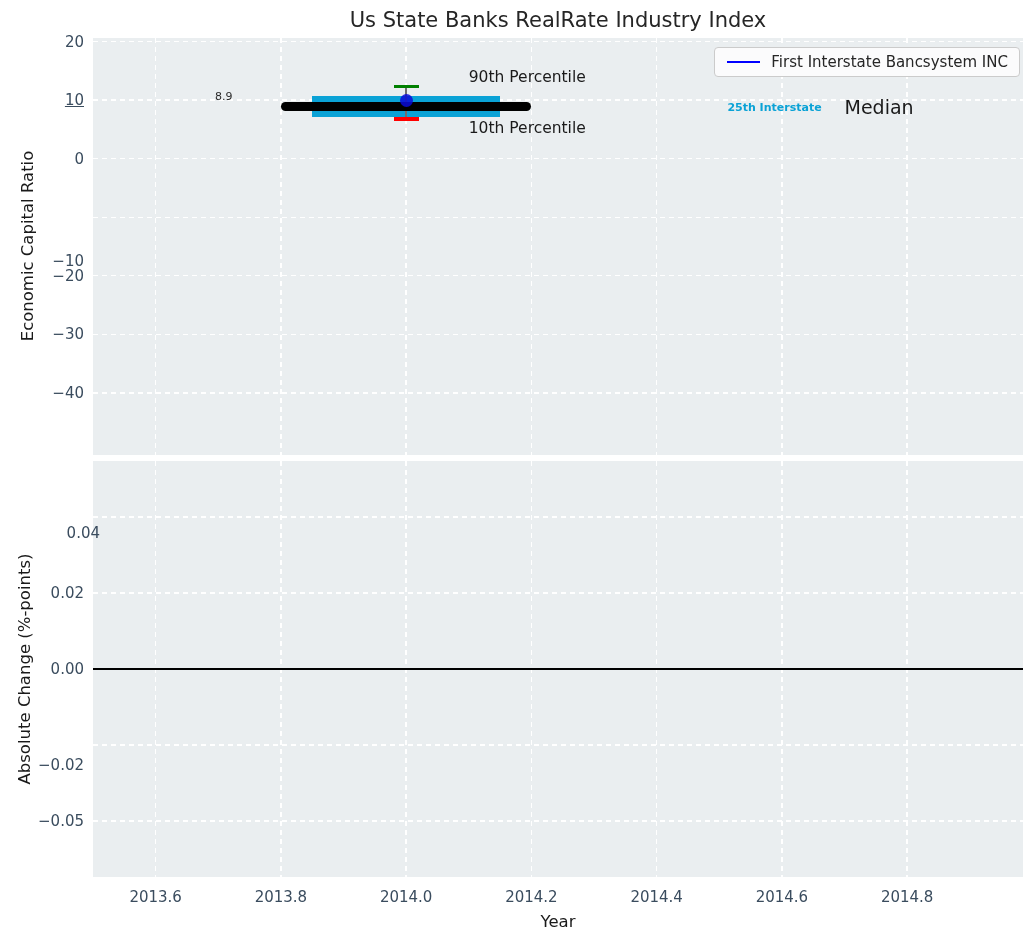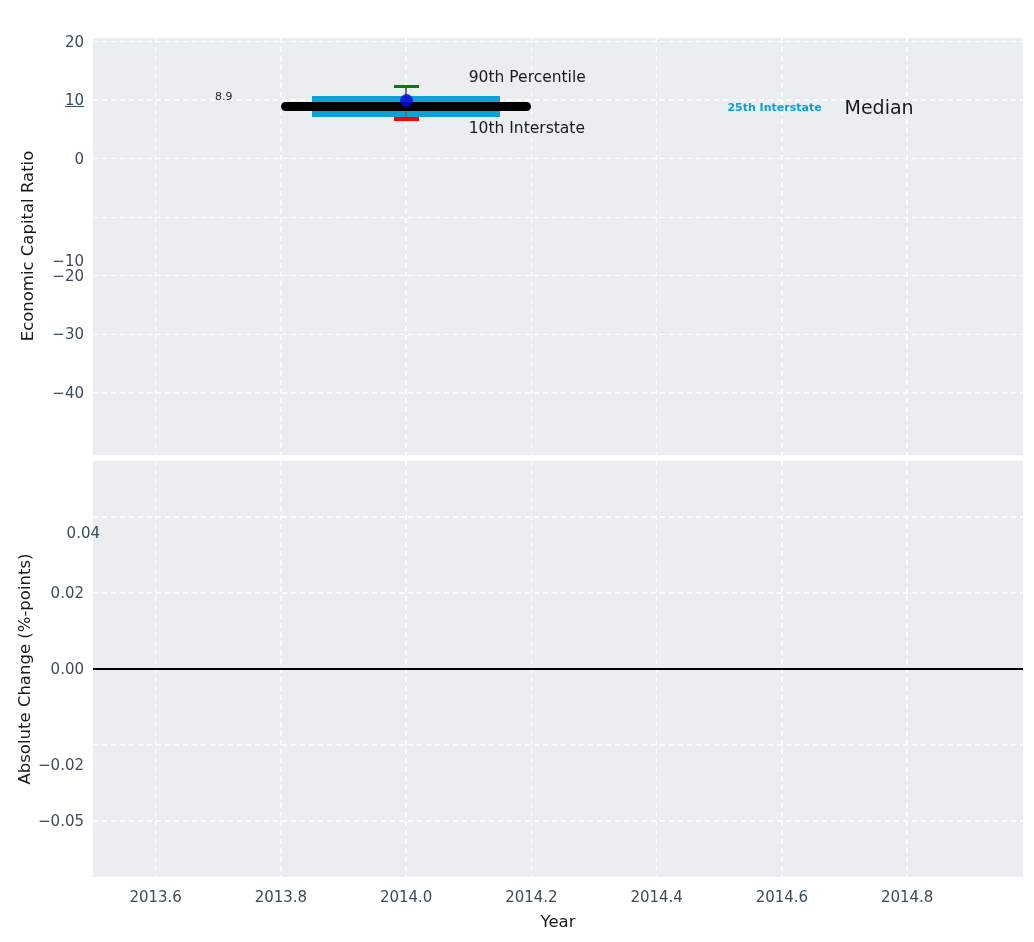--- a/index.html
+++ b/index.html
@@ -42,22 +42,27 @@
     background: #fbfbfc; border: 1px solid #cbcbcb; border-radius: 4px;
     z-index: 30;
   }
   .legend-line { width: 33px; height: 2.6px; background: #0000ff; flex: none; }
   .legend-text { font-size: 15px; color: #262626; white-space: nowrap; }
 </style>
 </head>
 <body>
 
 <div class="figure">
+  <div class="chart-title">Us State Banks RealRate Industry Index</div>
 
   <div class="panel" id="top-panel">
+    <div class="legend-box">
+      <span class="legend-line"></span>
+      <span class="legend-text">First Interstate Bancsystem INC</span>
+    </div>
   <div class="grid-v" style="left: 61.9263px;"></div>
       <div class="grid-v" style="left: 187.179px;"></div>
       <div class="grid-v" style="left: 312.431px;"></div>
       <div class="grid-v" style="left: 437.684px;"></div>
       <div class="grid-v" style="left: 562.936px;"></div>
       <div class="grid-v" style="left: 688.189px;"></div>
       <div class="grid-v" style="left: 813.441px;"></div>
       <div class="grid-h" style="top: 2.81404px;"></div>
       <div class="grid-h" style="top: 61.3815px;"></div>
       <div class="grid-h" style="top: 119.949px;"></div>
@@ -66,21 +71,21 @@
       <div class="grid-h" style="top: 295.651px;"></div>
       <div class="grid-h" style="top: 354.219px;"></div>
       <div class="series-el" style="left: 219.192px; top: 57.9817px; width: 187.879px; height: 21.0843px; background: rgb(10, 162, 214); z-index: 5;"></div>
       <div class="series-el" style="left: 312.381px; top: 48.611px; width: 1.5px; height: 32.2121px; background: rgb(110, 110, 110); z-index: 8;"></div>
       <div class="series-el" style="left: 187.879px; top: 64.0239px; width: 250.505px; height: 9px; background: rgb(0, 0, 0); z-index: 10; border-radius: 4.5px;"></div>
       <div class="series-el" style="left: 300.631px; top: 46.861px; width: 25px; height: 3.5px; background: rgb(0, 128, 0); z-index: 15;"></div>
       <div class="series-el" style="left: 300.631px; top: 79.073px; width: 25px; height: 3.5px; background: rgb(255, 0, 0); z-index: 15;"></div>
       <div class="series-el" style="left: 306.631px; top: 56.1671px; width: 13px; height: 13px; background: rgb(11, 11, 216); border-radius: 50%; opacity: 0.85; z-index: 16;"></div>
       <div class="annotation" style="left: 122.121px; top: 57.9817px; transform: translateY(-50%); font-size: 11px; color: rgb(43, 43, 43); font-weight: normal; z-index: 20;">8.9</div>
       <div class="annotation" style="left: 375.758px; top: 39.8258px; transform: translateY(-50%); font-size: 15.5px; color: rgb(26, 26, 26); font-weight: normal; z-index: 20;">90th Percentile</div>
-      <div class="annotation" style="left: 375.758px; top: 90.7795px; transform: translateY(-50%); font-size: 15.5px; color: rgb(26, 26, 26); font-weight: normal; z-index: 20;">10th Interstate</div>
+      <div class="annotation" style="left: 375.758px; top: 90.7795px; transform: translateY(-50%); font-size: 15.5px; color: rgb(26, 26, 26); font-weight: normal; z-index: 20;">10th Percentile</div>
       <div class="annotation" style="left: 634.404px; top: 68.8167px; transform: translateY(-50%); font-size: 11px; color: rgb(10, 162, 214); font-weight: bold; z-index: 20;">25th Interstate</div>
       <div class="annotation" style="left: 751.515px; top: 68.8167px; transform: translateY(-50%); font-size: 19px; color: rgb(26, 26, 26); font-weight: normal; z-index: 20;">Median</div>
     </div>
 
   <div class="panel" id="bottom-panel">
       <div class="grid-v" style="left: 61.9263px;"></div>
       <div class="grid-v" style="left: 187.179px;"></div>
       <div class="grid-v" style="left: 312.431px;"></div>
       <div class="grid-v" style="left: 437.684px;"></div>
       <div class="grid-v" style="left: 562.936px;"></div>

